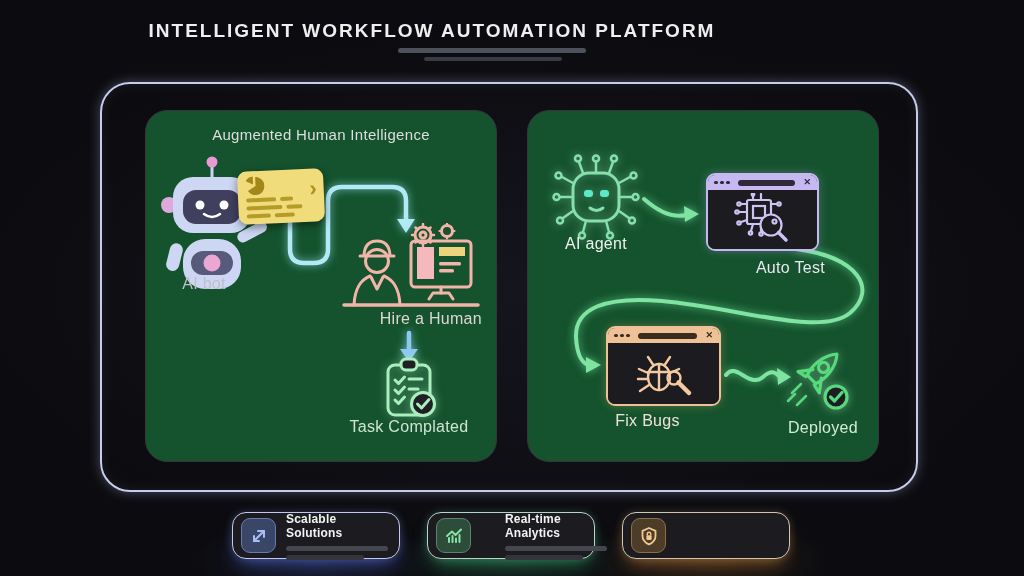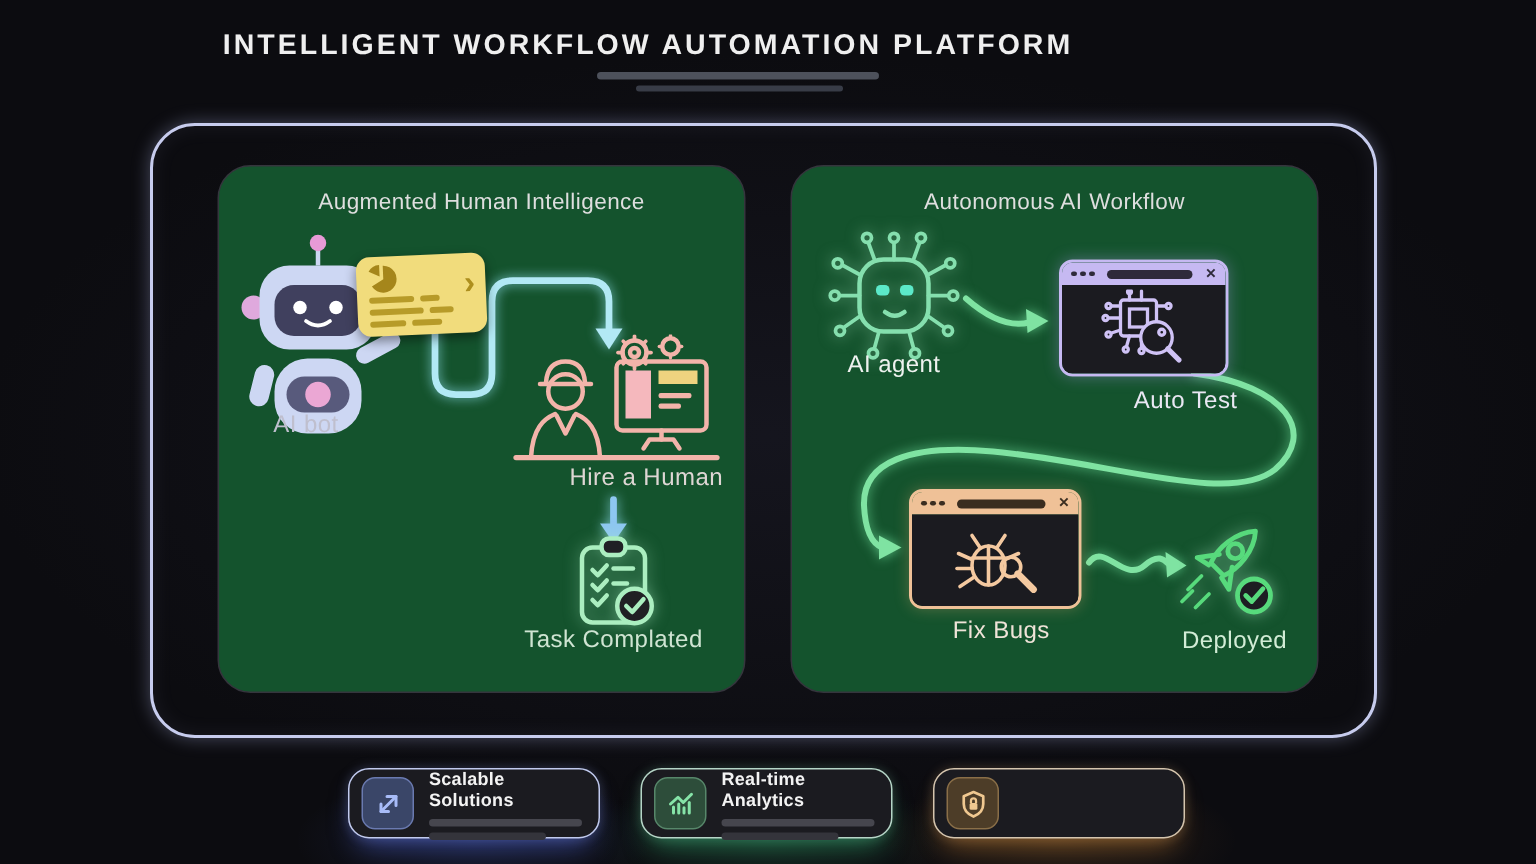--- a/index.html
+++ b/index.html
@@ -67,21 +67,21 @@
   .pill { flex:1; height:6px; border-radius:3px; margin:0 8px 0 6px; }
   .win-lav .pill { background:#2e2a3a; } .win-org .pill { background:#3a2d20; }
   .win-x { font-size:9px; font-weight:700; line-height:1; }
   .win-lav .win-x { color:#2e2a3a; } .win-org .win-x { color:#3a2d20; }
   .win-content { background:#1b1b20; height:calc(100% - 15px); display:flex; align-items:center; justify-content:center; }
 
   
   .badge { top:512px; width:168px; height:47px; background:#1b1b20; border-radius:14px;
     display:flex; align-items:center; padding:0 8px; }
   .badge-1 { left:232px; border:1.5px solid #c1caee; box-shadow:0 10px 18px -6px rgba(85,110,230,.55), 0 0 8px rgba(160,175,240,.25); }
-  .badge-2 { left:427px; border:1.5px solid #b6d5c7; box-shadow:0 10px 18px -6px rgba(60,200,130,.5), 0 0 8px rgba(150,220,185,.22); }
+  .badge-2 { left:427px; border:1.5px solid #b6d5c7; box-shadow:0 10px 18px -6px rgba(60,200,130,.5), 0 0 8px rgba(150,220,185,.22);gap:24px; }
   .badge-3 { left:622px; border:1.5px solid #d5c5ae; box-shadow:0 10px 18px -6px rgba(235,150,60,.45), 0 0 8px rgba(230,190,140,.22); }
   .badge-icon { width:35px; height:35px; border-radius:9px; display:flex; align-items:center; justify-content:center; margin-right:10px; flex:0 0 auto; }
   .bi-1 { background:#3a4668; border:1px solid #6a7ab0; }
   .bi-2 { background:#2d4d3a; border:1px solid #57876a; }
   .bi-3 { background:#4d3d28; border:1px solid #8a6f48; }
   .badge-text { display:flex; flex-direction:column; }
   .badge-title { font-size:12px; font-weight:600; color:#f3f3f3; letter-spacing:.2px; }
   .bar1 { width:102px; height:5px; border-radius:3px; background:#46464e; margin-top:6px; }
   .bar2 { width:78px; height:5px; border-radius:3px; background:#34343b; margin-top:4px; }
 </style>
@@ -185,21 +185,20 @@
         <line x1="30" y1="33" x2="39" y2="33"></line>
       <path d="M16,44 l3.5,3.5 l6,-6.5"></path>
       <circle cx="44" cy="48" r="11.5" fill="#202024"></circle>
       <path d="M38.5,48 l4,4 l7.5,-8.5"></path>
     </g>
   </svg>
   <div class="abs label lbl-task" style="left:183px; top:307px; width:160px;">Task Complated</div>
 </div>
 
 <div class="abs panel panel-right">
-  <div class="abs panel-title">Autonomous AI Workflow</div>
 
   <svg class="abs overlay glow-green" viewBox="0 0 352 352">
     <path d="M116,88 C132,102 146,107 158,104" fill="none" stroke="#7fe3a2" stroke-width="4" stroke-linecap="round"></path>
     <polygon points="156,95 171,103 157,111" fill="#7fe3a2"></polygon>
     <path d="M268,138 C330,146 350,178 322,202 C292,226 212,197 134,190 C78,185 47,197 48,226 C49,246 55,252 60,254" fill="none" stroke="#7fe3a2" stroke-width="4" stroke-linecap="round"></path>
     <polygon points="58,246 73,254 58,262" fill="#7fe3a2"></polygon>
     <path d="M198,264 C208,250 221,278 235,266 C244,258 248,262 251,265" fill="none" stroke="#7fe3a2" stroke-width="4" stroke-linecap="round"></path>
     <polygon points="249,257 263,266 250,274" fill="#7fe3a2"></polygon>
   </svg>
 
@@ -293,21 +292,21 @@
           <line x1="16" y1="24" x2="7" y2="20"></line>
             <line x1="16" y1="30" x2="6" y2="30"></line>
           <line x1="17" y1="36" x2="8" y2="42"></line>
             <line x1="38" y1="24" x2="47" y2="20"></line>
           <circle cx="42" cy="29" r="6.5"></circle>
           <line x1="46.5" y1="33.5" x2="57" y2="44" stroke-width="4.5"></line>
         </g>
       </svg>
     </div>
   </div>
-  <div class="abs label lbl-fixbugs" style="left:82px; top:301px; width:115px;">Fix Bugs</div>
+  <div class="abs label lbl-fixbugs" style="left:62px; top:301px; width:115px;">Fix Bugs</div>
 
   <svg class="abs glow-soft" style="left:252px; top:230px;" width="80" height="80" viewBox="0 0 80 80">
     <g fill="none" stroke="#57da7c" stroke-width="3.2" stroke-linecap="round" stroke-linejoin="round">
       <g transform="translate(40,30) rotate(45)">
         <path d="M0,-24 C9,-14 10,2 6,12 L-6,12 C-10,2 -9,-14 0,-24 Z"></path>
         <circle cx="0" cy="-5" r="5"></circle>
         <path d="M-6,4 L-15,16 L-6,14"></path>
         <path d="M6,4 L15,16 L6,14"></path>
       </g>
       <g stroke-width="2.5">

